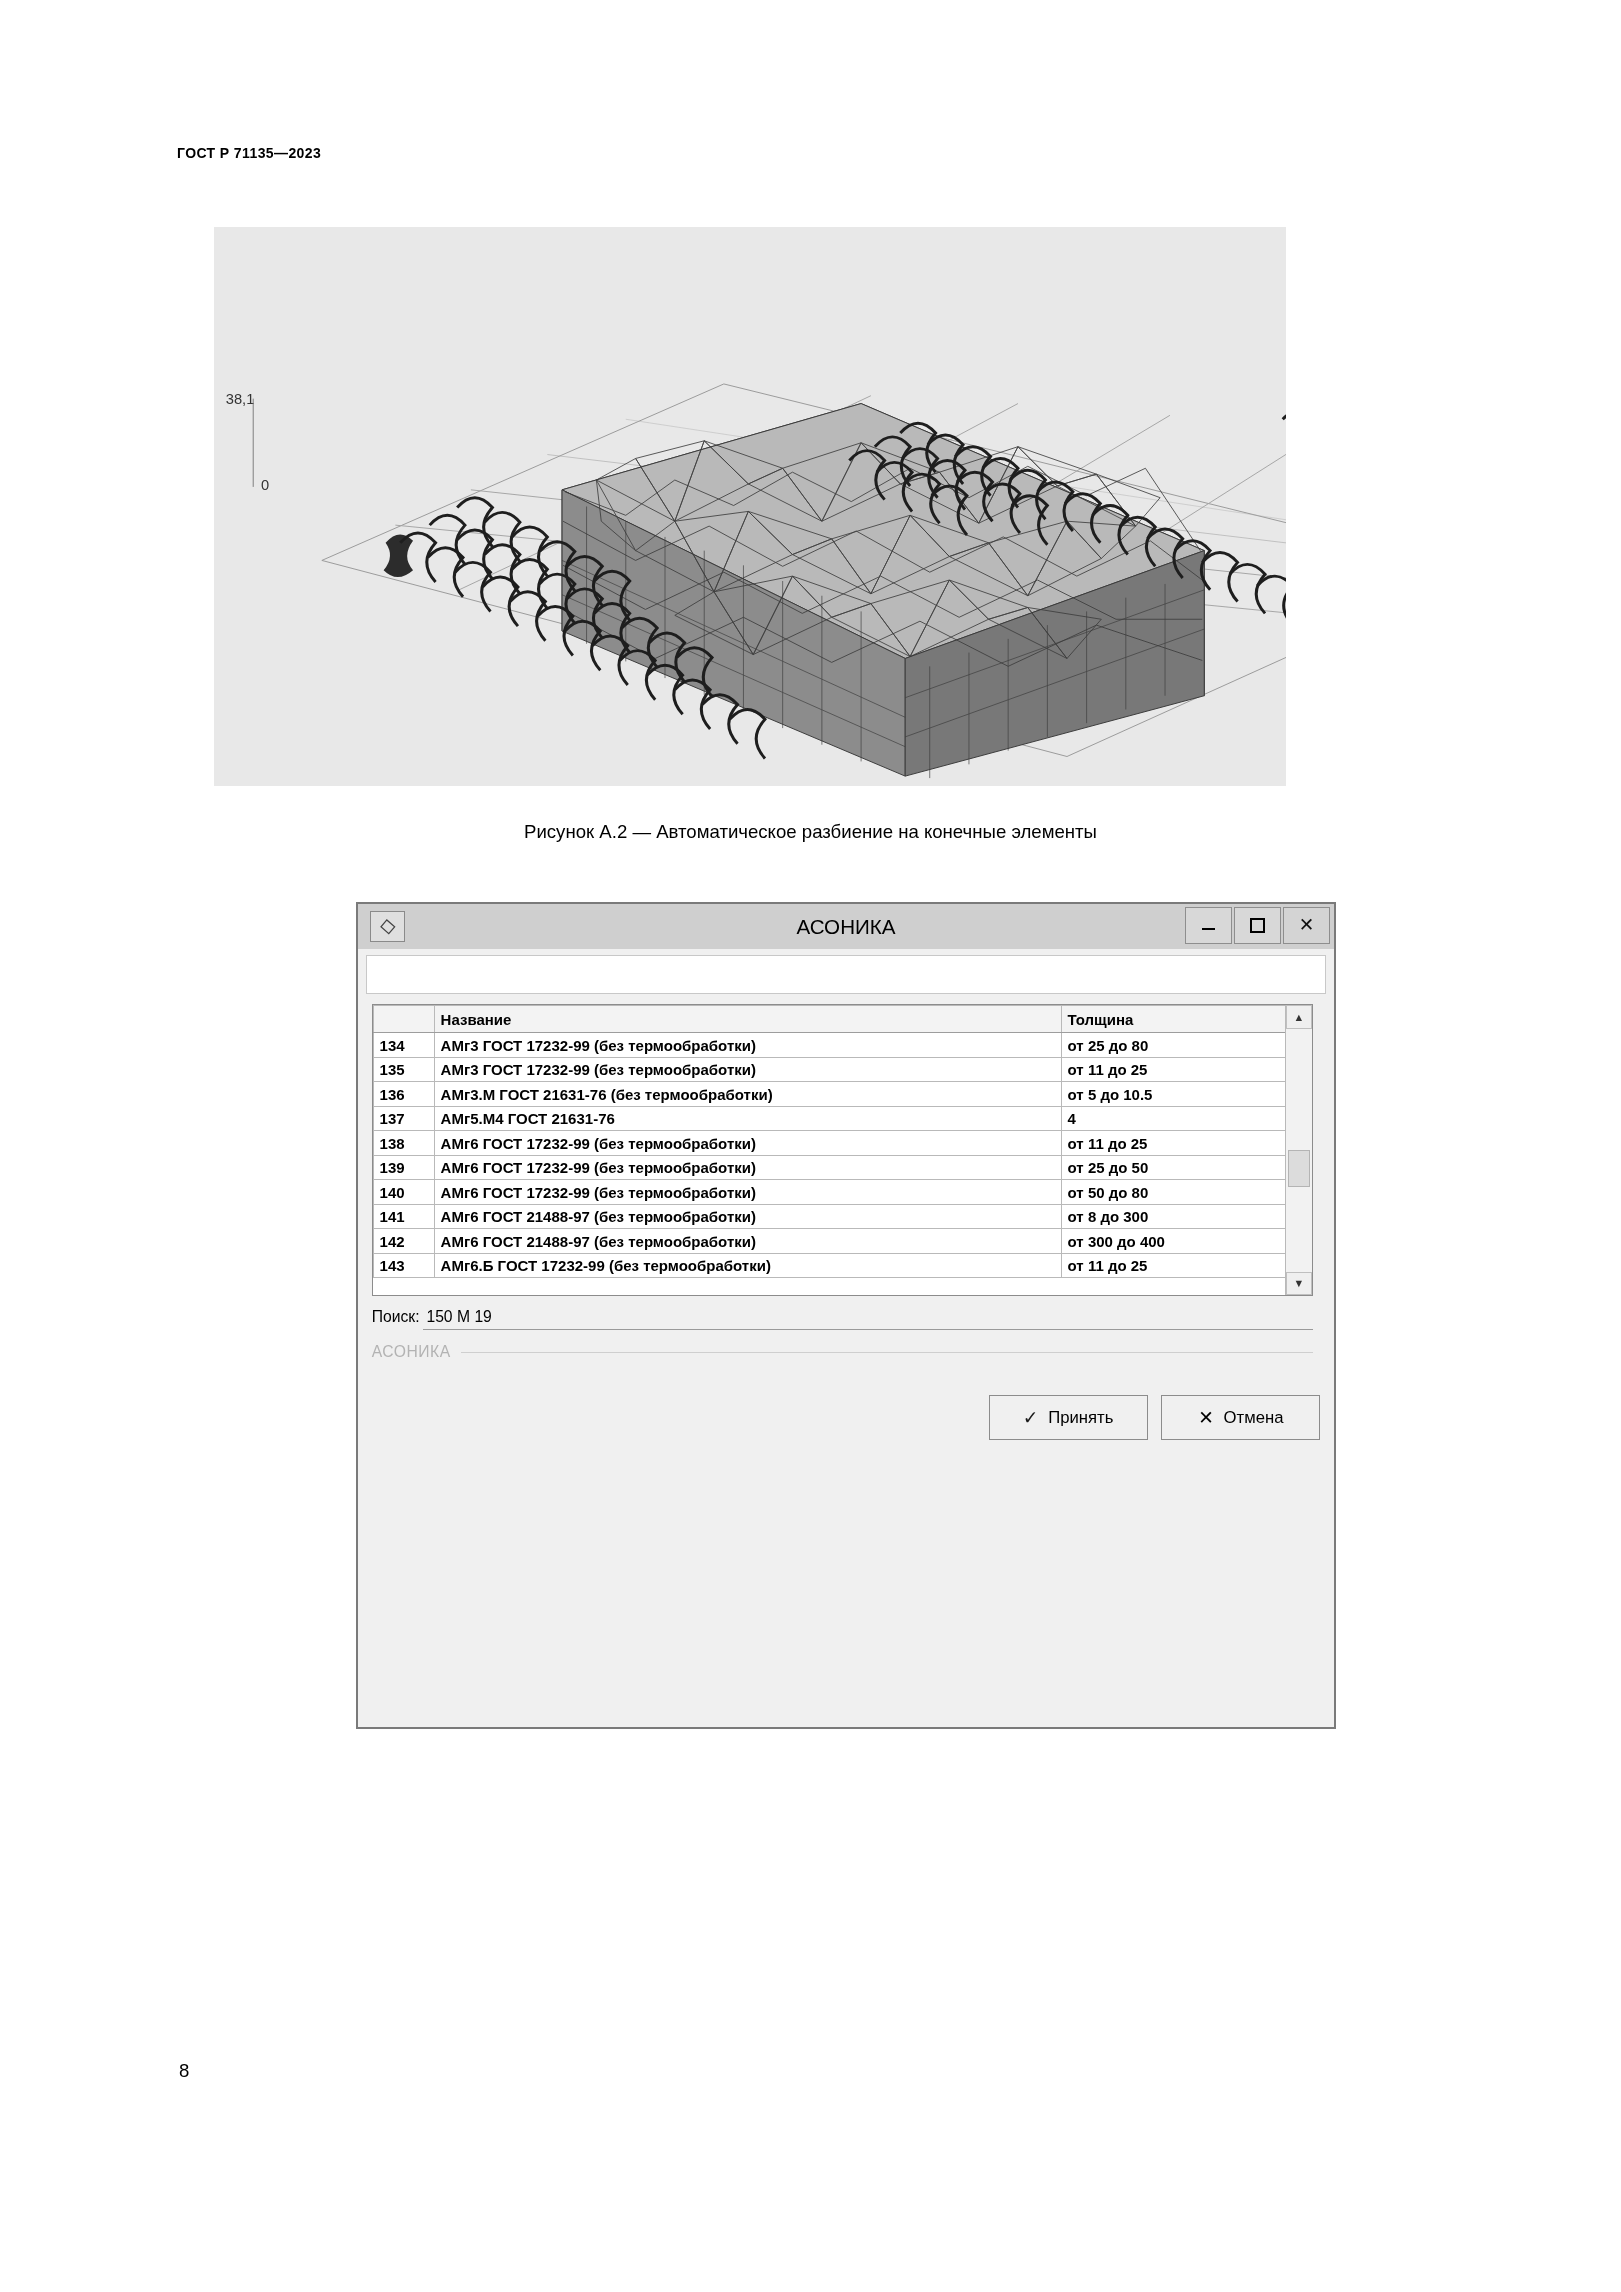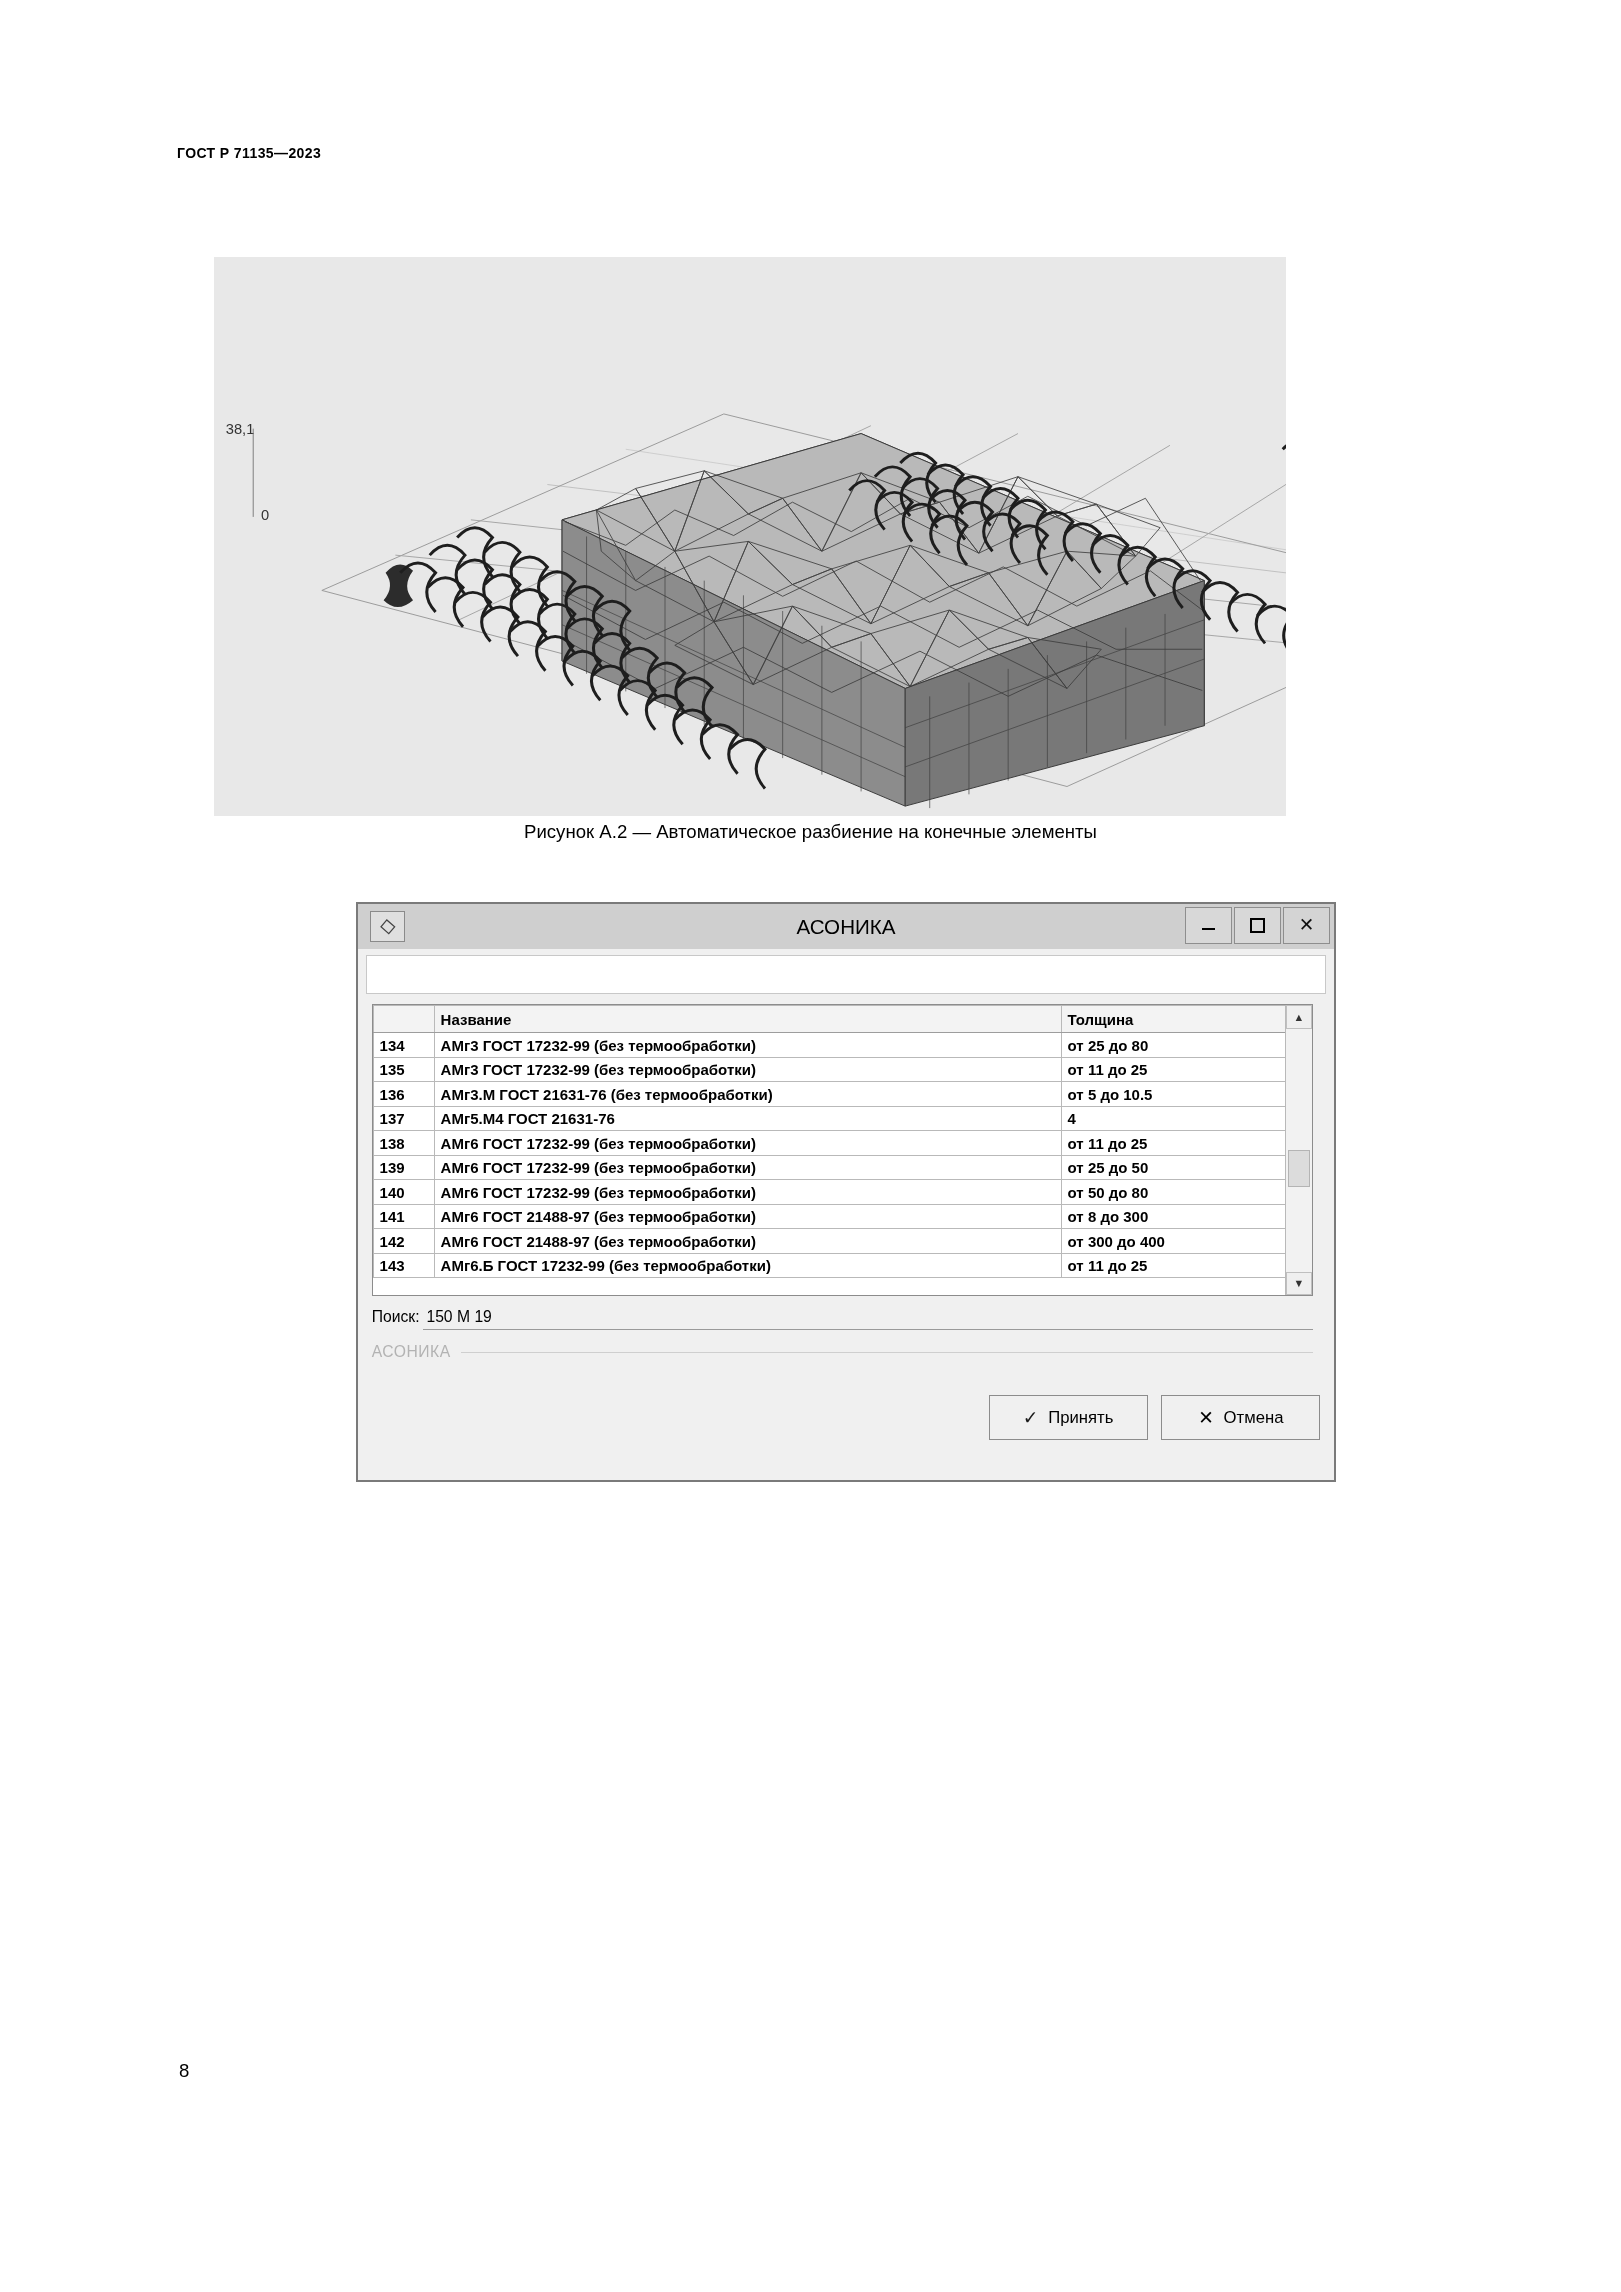--- a/index.html
+++ b/index.html
@@ -34,41 +34,40 @@
 
   
   .figure-a2 {
     position: absolute;
     left: 214px;
     top: 227px;
     width: 1072px;
     height: 559px;
     background: #e8e8e8;
     overflow: hidden;
-    margin-top: 30px;
   }
   .figure-a2 svg { display: block; }
 
   .caption {
     position: absolute;
     text-align: center;
     font-size: 18.6px;
     width: 100%;
     left: 0;
   }
   .caption-a2 { top: 821px; }
   .caption-a3 { top: 1596px; }
 
   
   .dialog {
     position: absolute;
     left: 356px;
     top: 902px;
     width: 980px;
-    height: 580px;
+    height: 827px;
     background: #efefef;
     border: 2px solid #7a7a7a;
     box-sizing: border-box;
   }
   .dlg-titlebar {
     position: relative;
     height: 45px;
     background: #cfcfcf;
     border-bottom: 1px solid #9a9a9a;
     display: flex;

